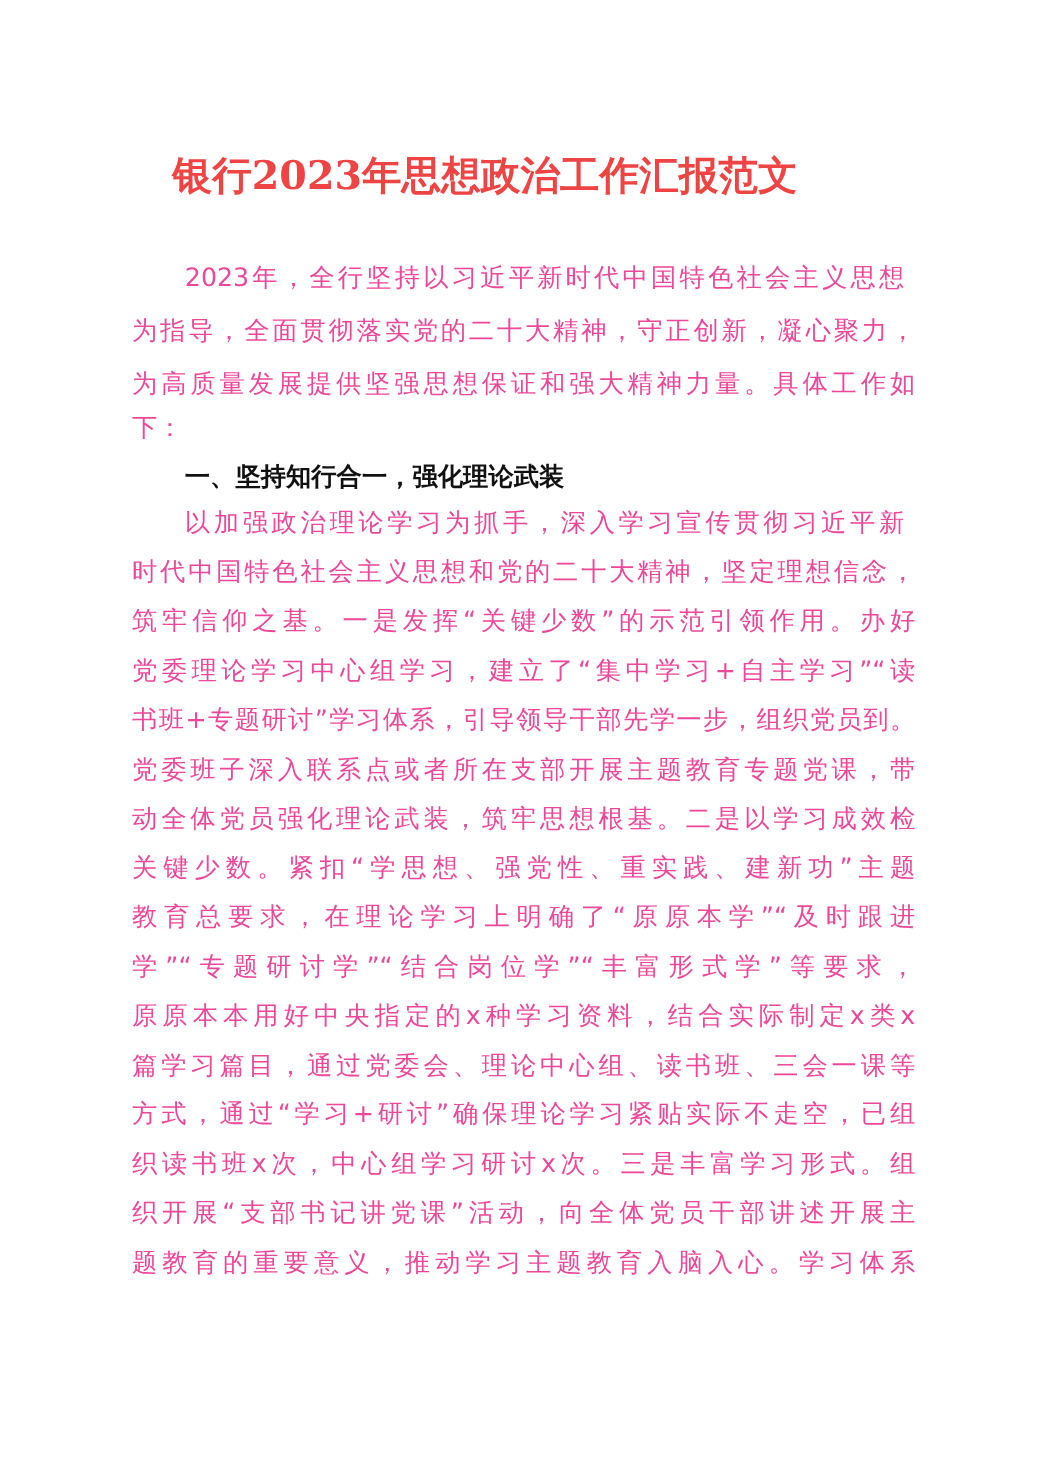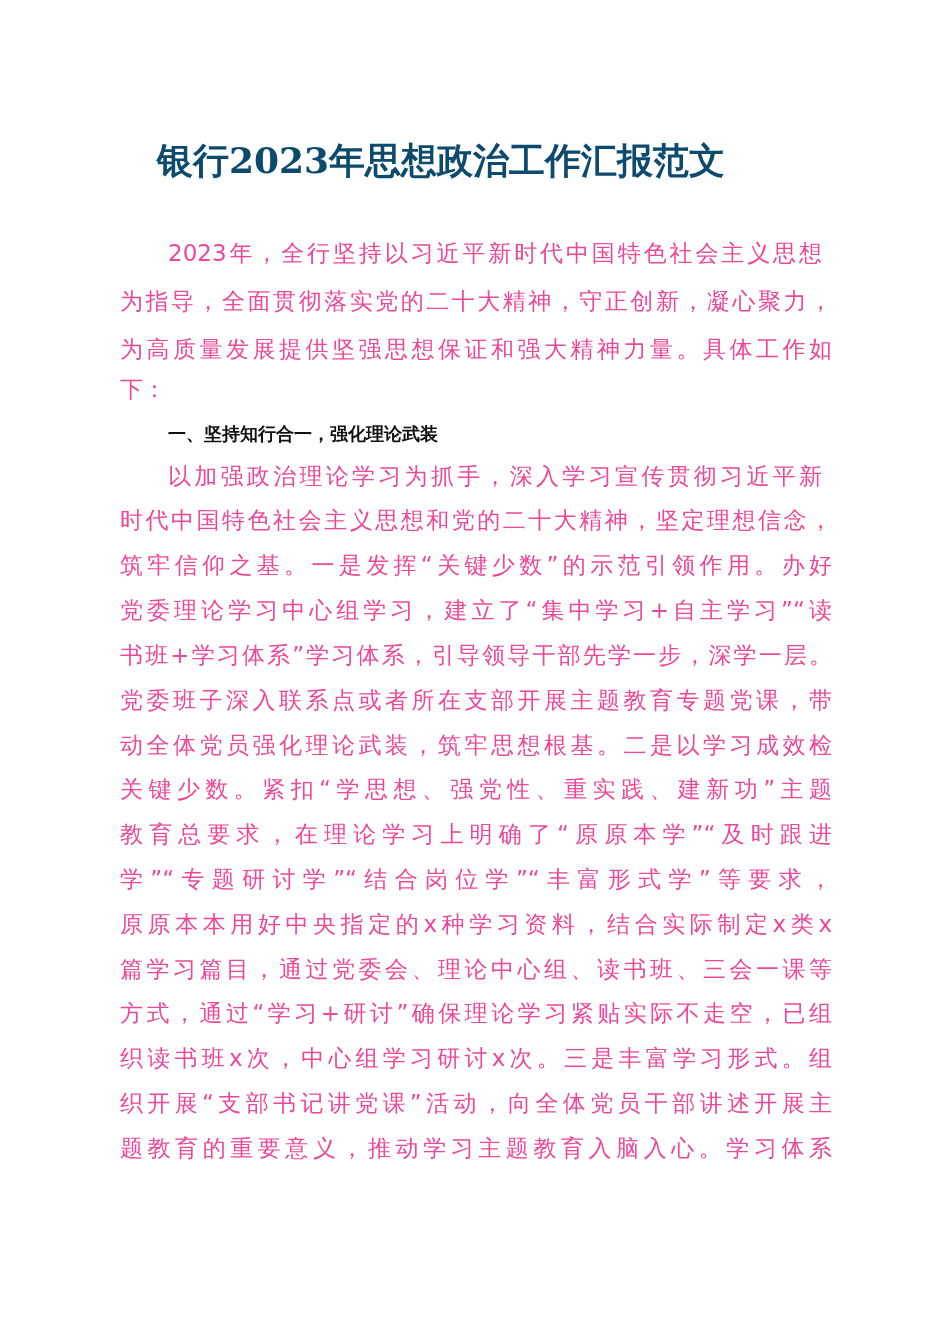--- a/index.html
+++ b/index.html
@@ -25,21 +25,21 @@
       position: absolute;
       left: 0;
       width: 882px;
       top: 136px;
       text-align: center;
       font-family: "DejaVu Serif", "Liberation Serif", serif;
       font-weight: bold;
       font-size: 36px;
       line-height: 48px;
       letter-spacing: 0px;
-      color: #0c4a6e;
+      color: #ef4444;
     }
     .line {
       position: absolute;
       left: 120px;
       width: 712px;
       height: 40px;
       font-family: "DejaVu Sans", "Liberation Sans", sans-serif;
       font-size: 23px;
       line-height: 40px;
       white-space: nowrap;
@@ -53,21 +53,21 @@
       width: 654px;
     }
     .line.last {
       text-align-last: left;
     }
     .heading {
       position: absolute;
       left: 168px;
       height: 40px;
       font-family: "DejaVu Sans", "Liberation Sans", sans-serif;
-      font-size: 18px;
+      font-size: 23px;
       line-height: 40px;
       font-weight: bold;
       white-space: nowrap;
       color: #111111;
     }
   </style>
 </head>
 <body>
 
 <div class="page">
@@ -81,21 +81,21 @@
     <div class="line last" style="top:369px;">下：</div>
   </div>
 
   <div class="heading" style="top:414px;">一、坚持知行合一，强化理论武装</div>
 
   <div>
     <div class="line indent" style="top:456px;">以加强政治理论学习为抓手，深入学习宣传贯彻习近平新</div>
     <div class="line" style="top:500px;">时代中国特色社会主义思想和党的二十大精神，坚定理想信念，</div>
     <div class="line" style="top:545px;">筑牢信仰之基。一是发挥“关键少数”的示范引领作用。办好</div>
     <div class="line" style="top:590px;">党委理论学习中心组学习，建立了“集中学习+自主学习”“读</div>
-    <div class="line" style="top:635px;">书班+学习体系”学习体系，引导领导干部先学一步，深学一层。</div>
+    <div class="line" style="top:635px;">书班+专题研讨”学习体系，引导领导干部先学一步，组织党员到。</div>
     <div class="line" style="top:680px;">党委班子深入联系点或者所在支部开展主题教育专题党课，带</div>
     <div class="line" style="top:725px;">动全体党员强化理论武装，筑牢思想根基。二是以学习成效检</div>
     <div class="line" style="top:769px;">关键少数。紧扣“学思想、强党性、重实践、建新功”主题</div>
     <div class="line" style="top:814px;">教育总要求，在理论学习上明确了“原原本学”“及时跟进</div>
     <div class="line" style="top:859px;">学”“专题研讨学”“结合岗位学”“丰富形式学”等要求，</div>
     <div class="line" style="top:904px;">原原本本用好中央指定的x种学习资料，结合实际制定x类x</div>
     <div class="line" style="top:949px;">篇学习篇目，通过党委会、理论中心组、读书班、三会一课等</div>
     <div class="line" style="top:993px;">方式，通过“学习+研讨”确保理论学习紧贴实际不走空，已组</div>
     <div class="line" style="top:1038px;">织读书班x次，中心组学习研讨x次。三是丰富学习形式。组</div>
     <div class="line" style="top:1083px;">织开展“支部书记讲党课”活动，向全体党员干部讲述开展主</div>

